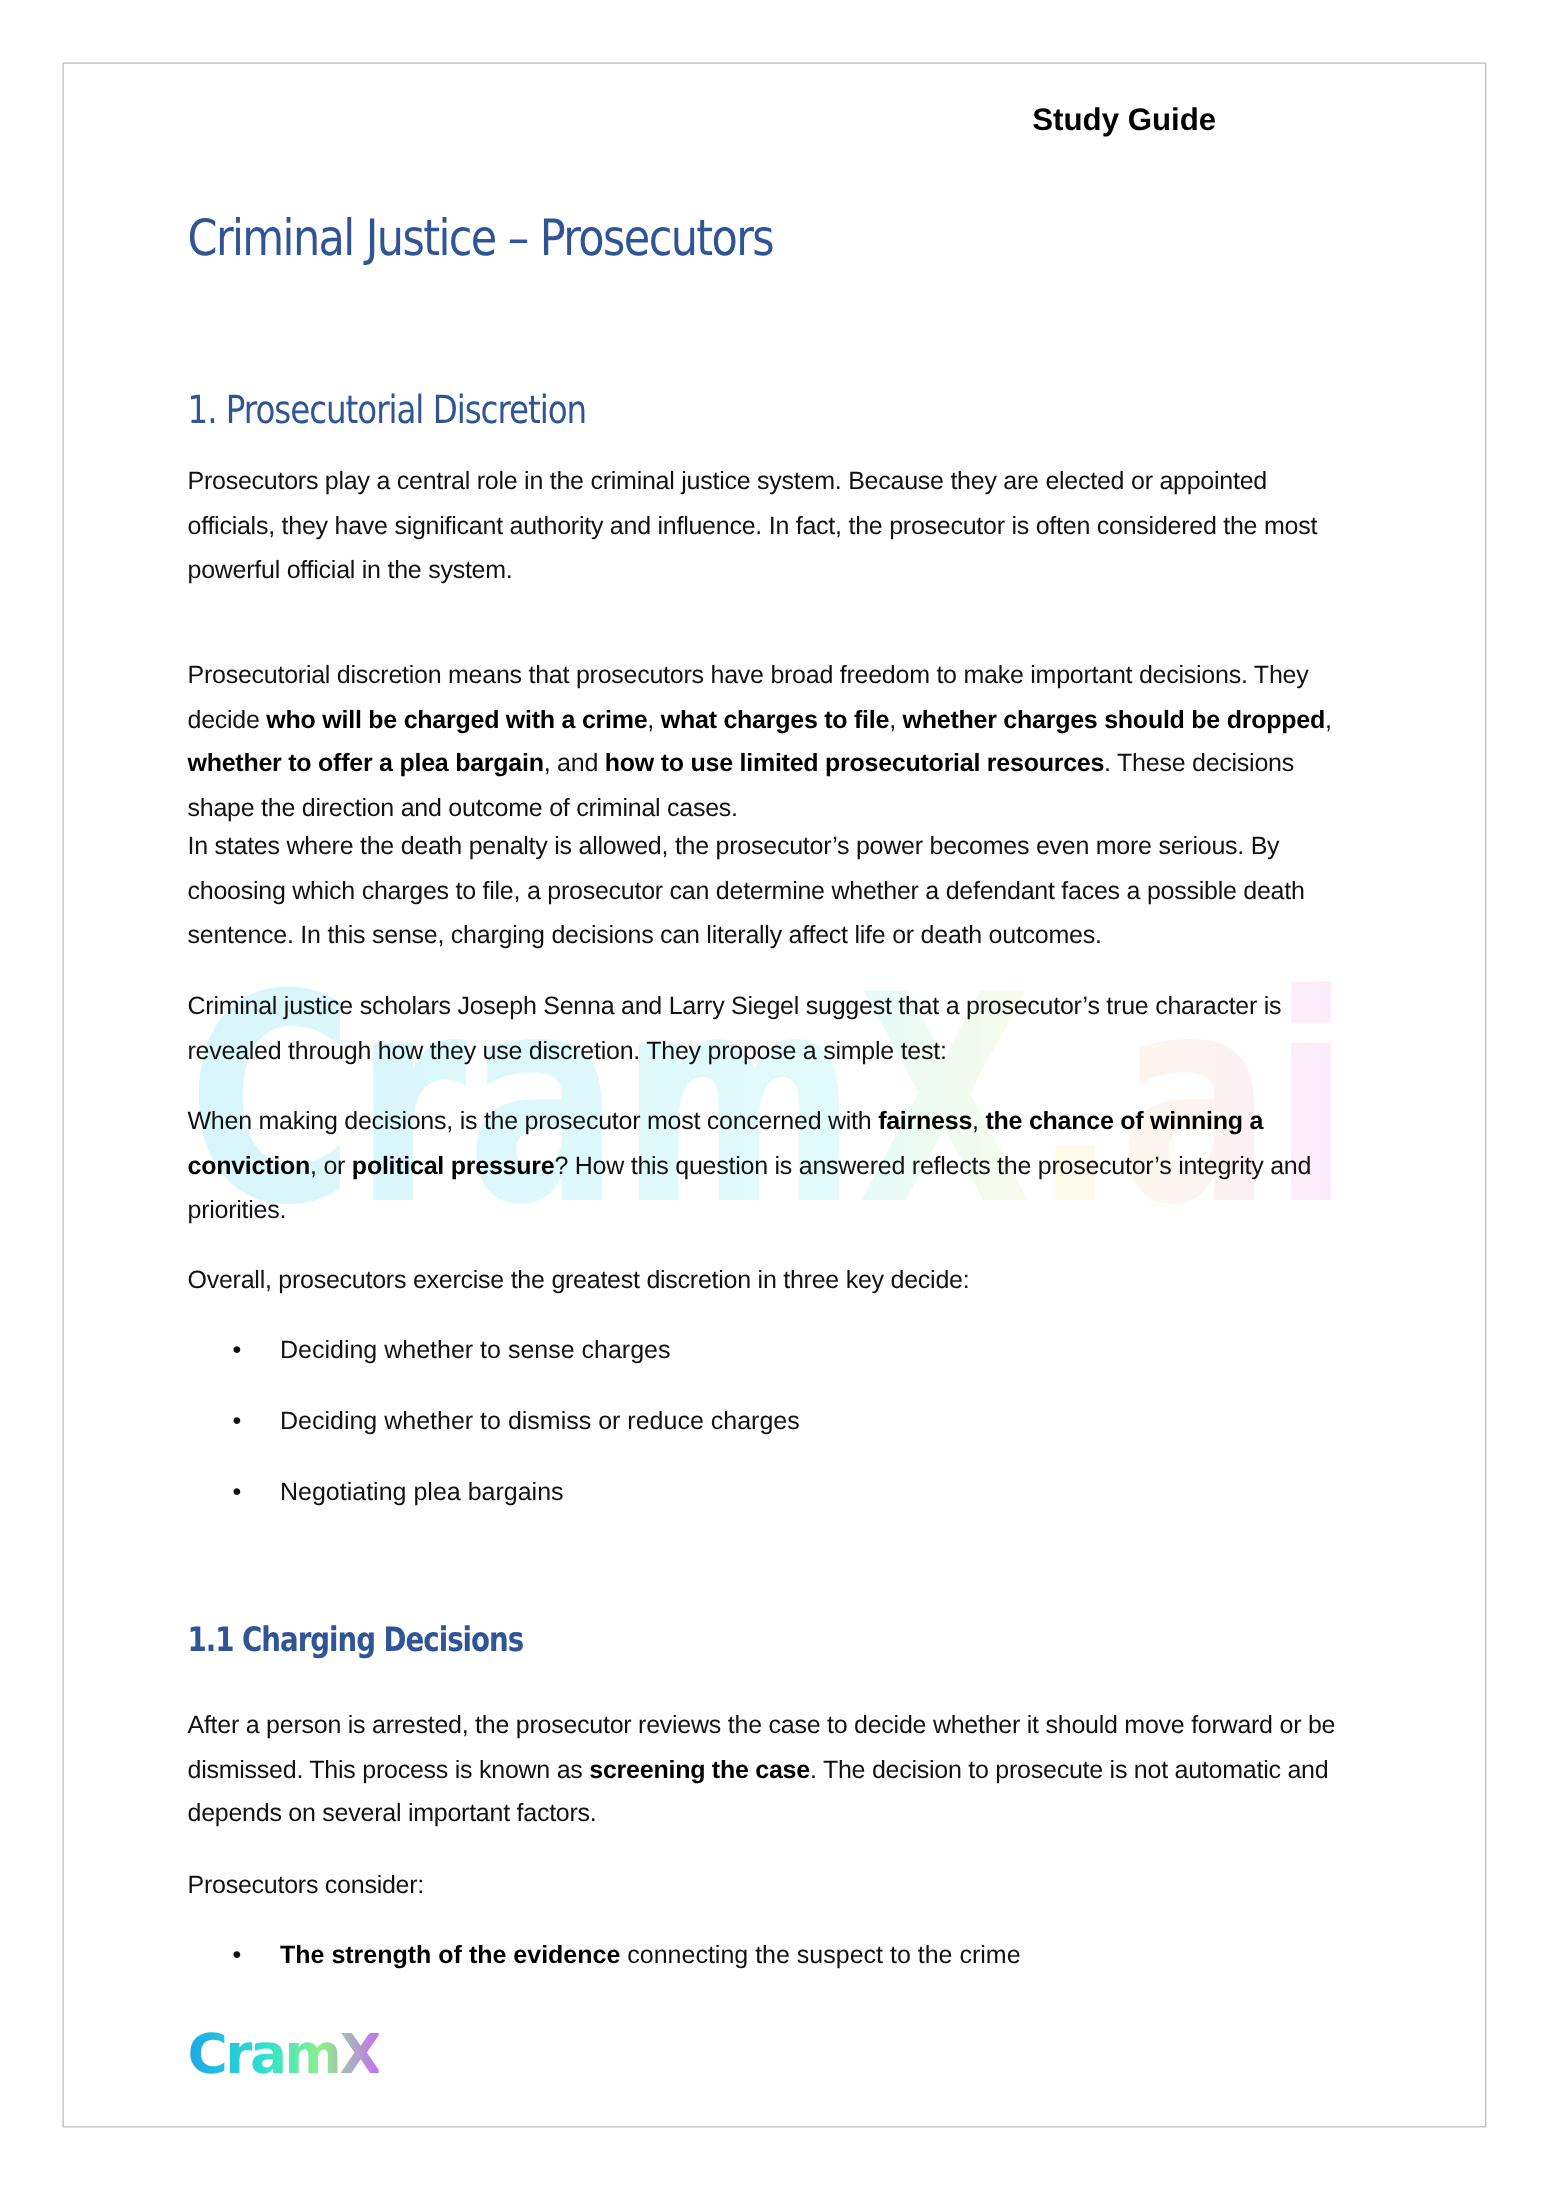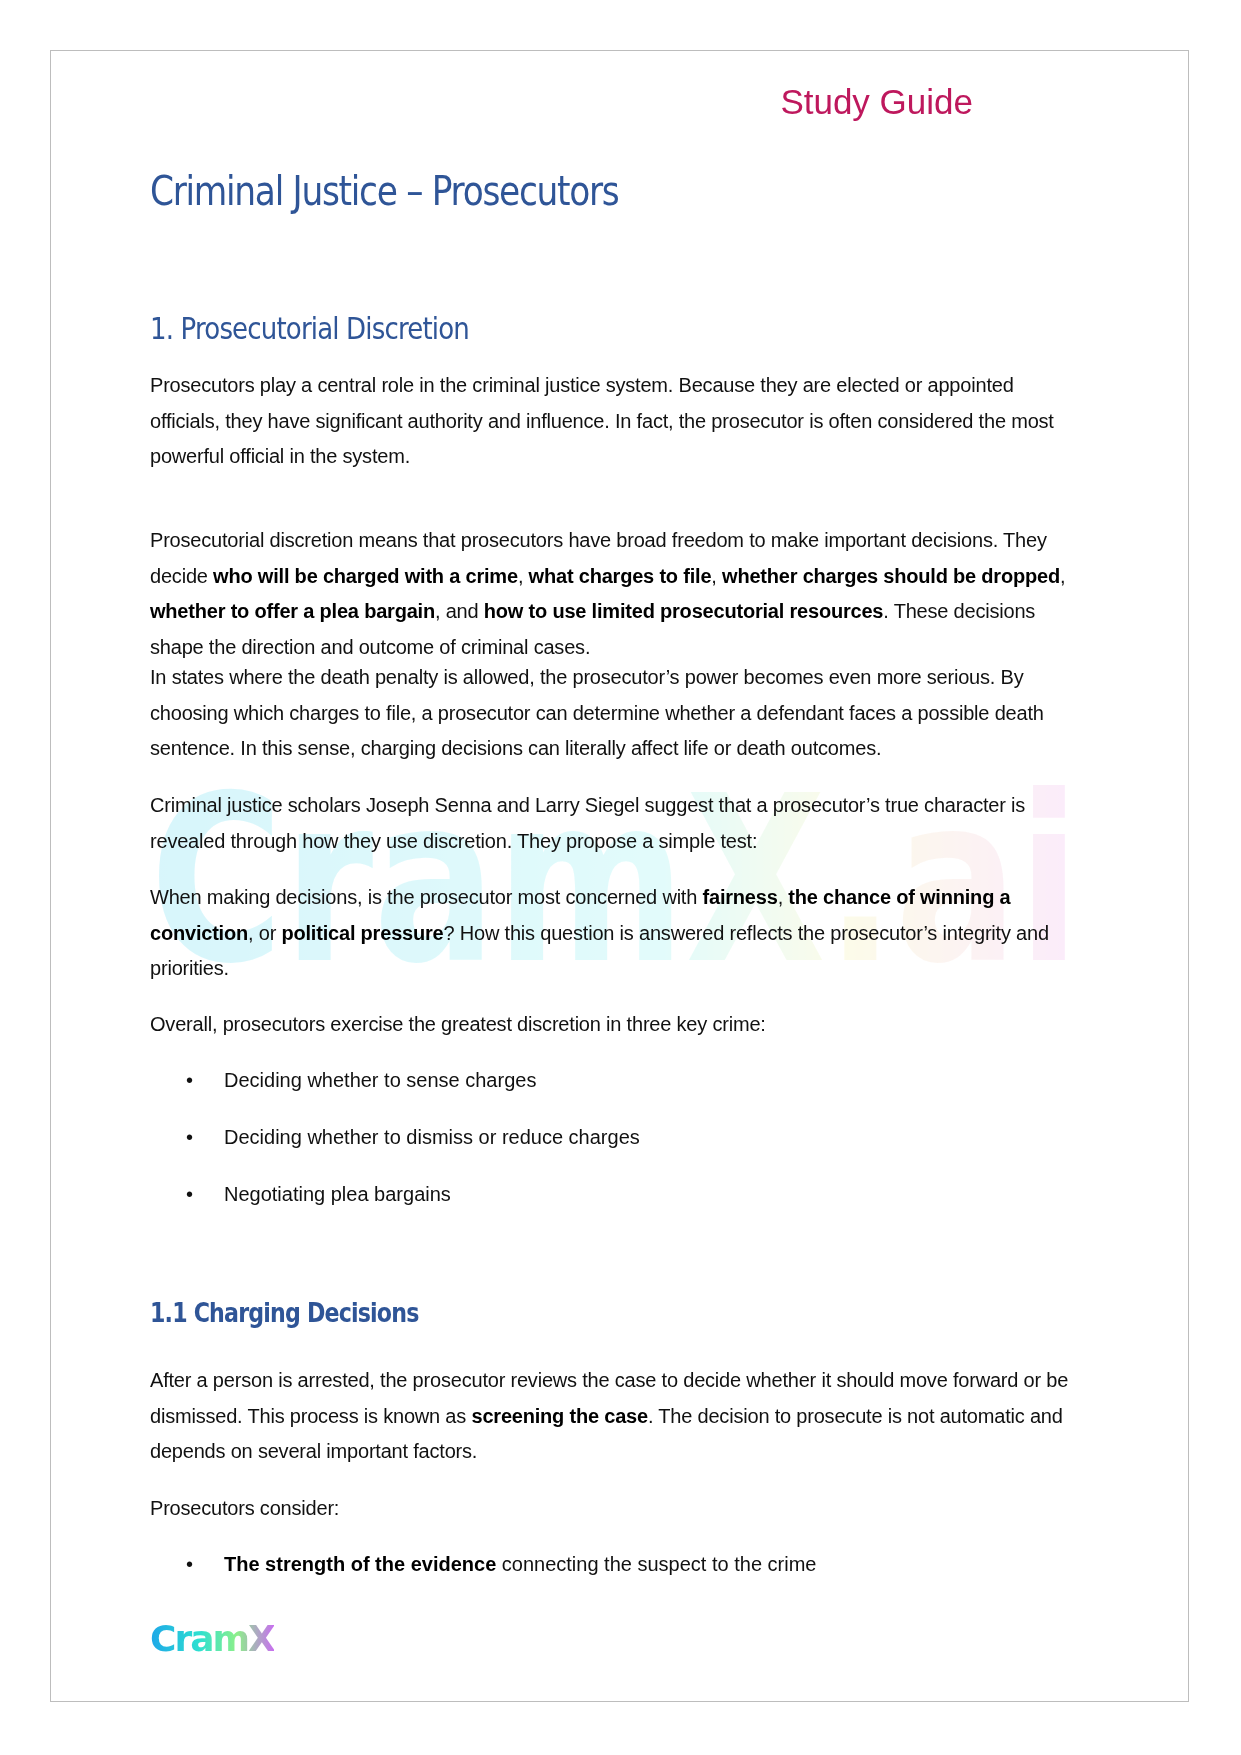--- a/index.html
+++ b/index.html
@@ -1,30 +1,30 @@
 <!DOCTYPE html>
 <html><head>
 <meta charset="utf-8">
 <style>
   html,body{margin:0;padding:0;background:#fff;}
   body{width:1241px;height:1755px;position:relative;overflow:hidden;font-family:"Liberation Sans",sans-serif;color:#111;}
   .page-border{position:absolute;left:50px;top:50px;width:1139px;height:1652px;border:1px solid #bdbdbd;box-sizing:border-box;}
-  .study-guide{position:absolute;right:268px;top:82px;font-size:35px;font-weight:normal;color:#be185d;font-family:"Liberation Sans",sans-serif;}
+  .study-guide{position:absolute;right:268px;top:82px;font-size:25px;font-weight:bold;color:#000000;font-family:"Liberation Sans",sans-serif;}
   .content{position:absolute;left:150px;top:0;width:930px;}
   .title{position:absolute;top:168px;left:0;font-size:40px;color:#2f5597;font-family:"DejaVu Sans",sans-serif;letter-spacing:-1.5px;transform:scaleX(0.86);transform-origin:left;white-space:nowrap;}
   .h1{position:absolute;top:310px;left:0;font-size:31px;color:#2f5597;font-family:"DejaVu Sans",sans-serif;letter-spacing:-1px;transform:scaleX(0.84);transform-origin:left;white-space:nowrap;}
   .h2{position:absolute;left:0;font-size:27px;font-weight:bold;color:#2f5597;font-family:"DejaVu Sans",sans-serif;letter-spacing:-1px;transform:scaleX(0.82);transform-origin:left;white-space:nowrap;}
   .para{position:absolute;left:0;width:935px;font-size:20px;line-height:35.5px;color:#111;letter-spacing:-0.2px;}
   .para b{font-weight:bold;color:#000;}
   .bullet{position:absolute;left:36px;font-size:20px;line-height:35px;color:#111;white-space:nowrap;}
   .bullet .dot{position:absolute;left:0;width:20px;}
   .bullet .txt{position:absolute;left:38px;white-space:nowrap;}
   .bullet b{font-weight:bold;color:#000;}
   .watermark{position:absolute;left:150px;top:760px;width:930px;height:220px;opacity:0.22;pointer-events:none;}
-  .logo{position:absolute;left:150px;top:1618px;font-size:36px;font-weight:bold;font-family:"DejaVu Sans",sans-serif;letter-spacing:-2px;
+  .logo{position:absolute;left:150px;top:1618px;font-size:44px;font-weight:bold;font-family:"DejaVu Sans",sans-serif;letter-spacing:-2px;
         background:linear-gradient(90deg,#1ea7e8 0%,#2ee0d0 40%,#8df08a 70%,#c86ef0 100%);-webkit-background-clip:text;background-clip:text;color:transparent;}
 </style>
 </head>
 <body>
 
 <div class="page-border"></div>
 
 <div class="study-guide">Study Guide</div>
 
 <svg class="watermark" viewBox="0 0 930 220" preserveAspectRatio="none">
@@ -51,21 +51,21 @@
   </div>
 
   <div class="para" style="top:660px">In states where the death penalty is allowed, the prosecutor’s power becomes even more serious. By choosing which charges to file, a prosecutor can determine whether a defendant faces a possible death sentence. In this sense, charging decisions can literally affect life or death outcomes.</div>
 
   <div class="para" style="top:788px">Criminal justice scholars Joseph Senna and Larry Siegel suggest that a prosecutor’s true character is revealed through how they use discretion. They propose a simple test:</div>
 
   <div class="para" style="top:880px">
     <span>When making decisions, is the prosecutor most concerned with </span><b>fairness</b><span>, </span><b>the chance of winning a conviction</b><span>, or </span><b>political pressure</b><span>? How this question is answered reflects the prosecutor’s integrity and priorities.</span>
   </div>
 
-  <div class="para" style="top:1007px">Overall, prosecutors exercise the greatest discretion in three key crime:</div>
+  <div class="para" style="top:1007px">Overall, prosecutors exercise the greatest discretion in three key decide:</div>
 
   <div class="bullet" style="top:1063px">
     <span class="dot">•</span>
     <span class="txt">Deciding whether to sense charges</span>
   </div>
   <div class="bullet" style="top:1120px">
     <span class="dot">•</span>
     <span class="txt">Deciding whether to dismiss or reduce charges</span>
   </div>
   <div class="bullet" style="top:1177px">

